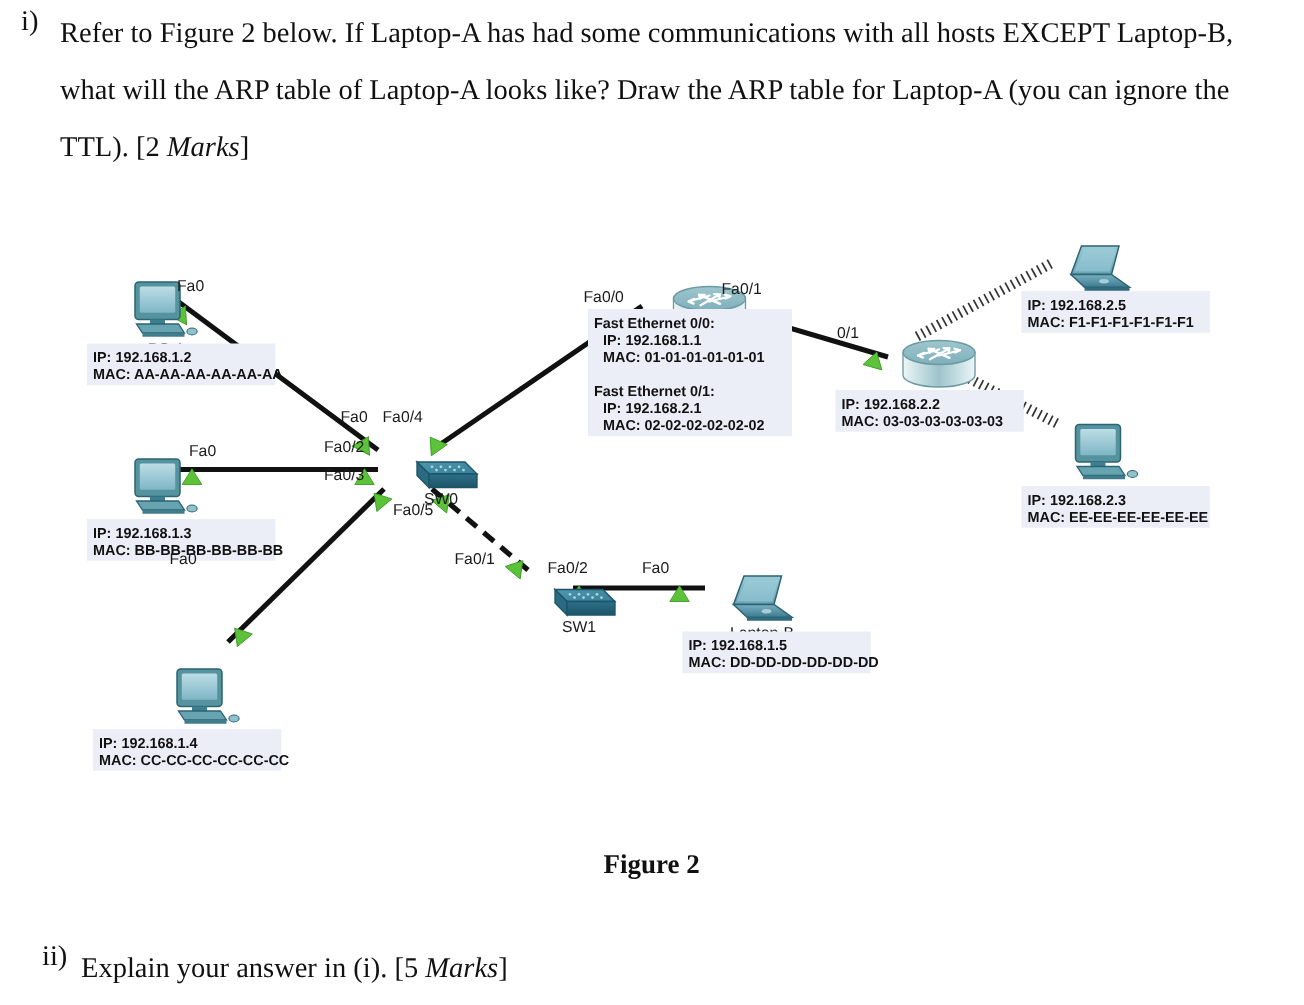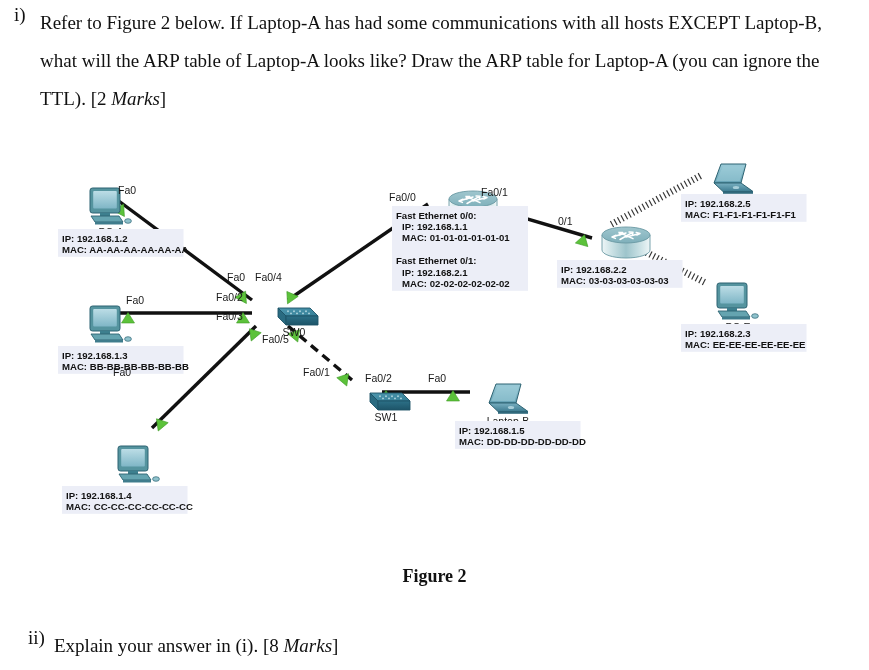--- a/index.html
+++ b/index.html
@@ -388,16 +388,16 @@
           <text x="481" y="68" class="lbl">Fa0/1</text>
           <text x="558" y="97" class="lbl">0/1</text>
         </g>
       </svg>
     </div>
 
   <div class="figcap">Figure 2</div>
 
   <div class="qblock" id="q2">
     <div class="qnum">ii)</div>
-    <div class="qbody"><span>Explain your answer in (i). [8 </span><span class="ital">Marks</span><span>]</span></div>
+    <div class="qbody"><span>Explain your answer in (i). [5 </span><span class="ital">Marks</span><span>]</span></div>
   </div>
 
 </div>
 
 </body></html>

